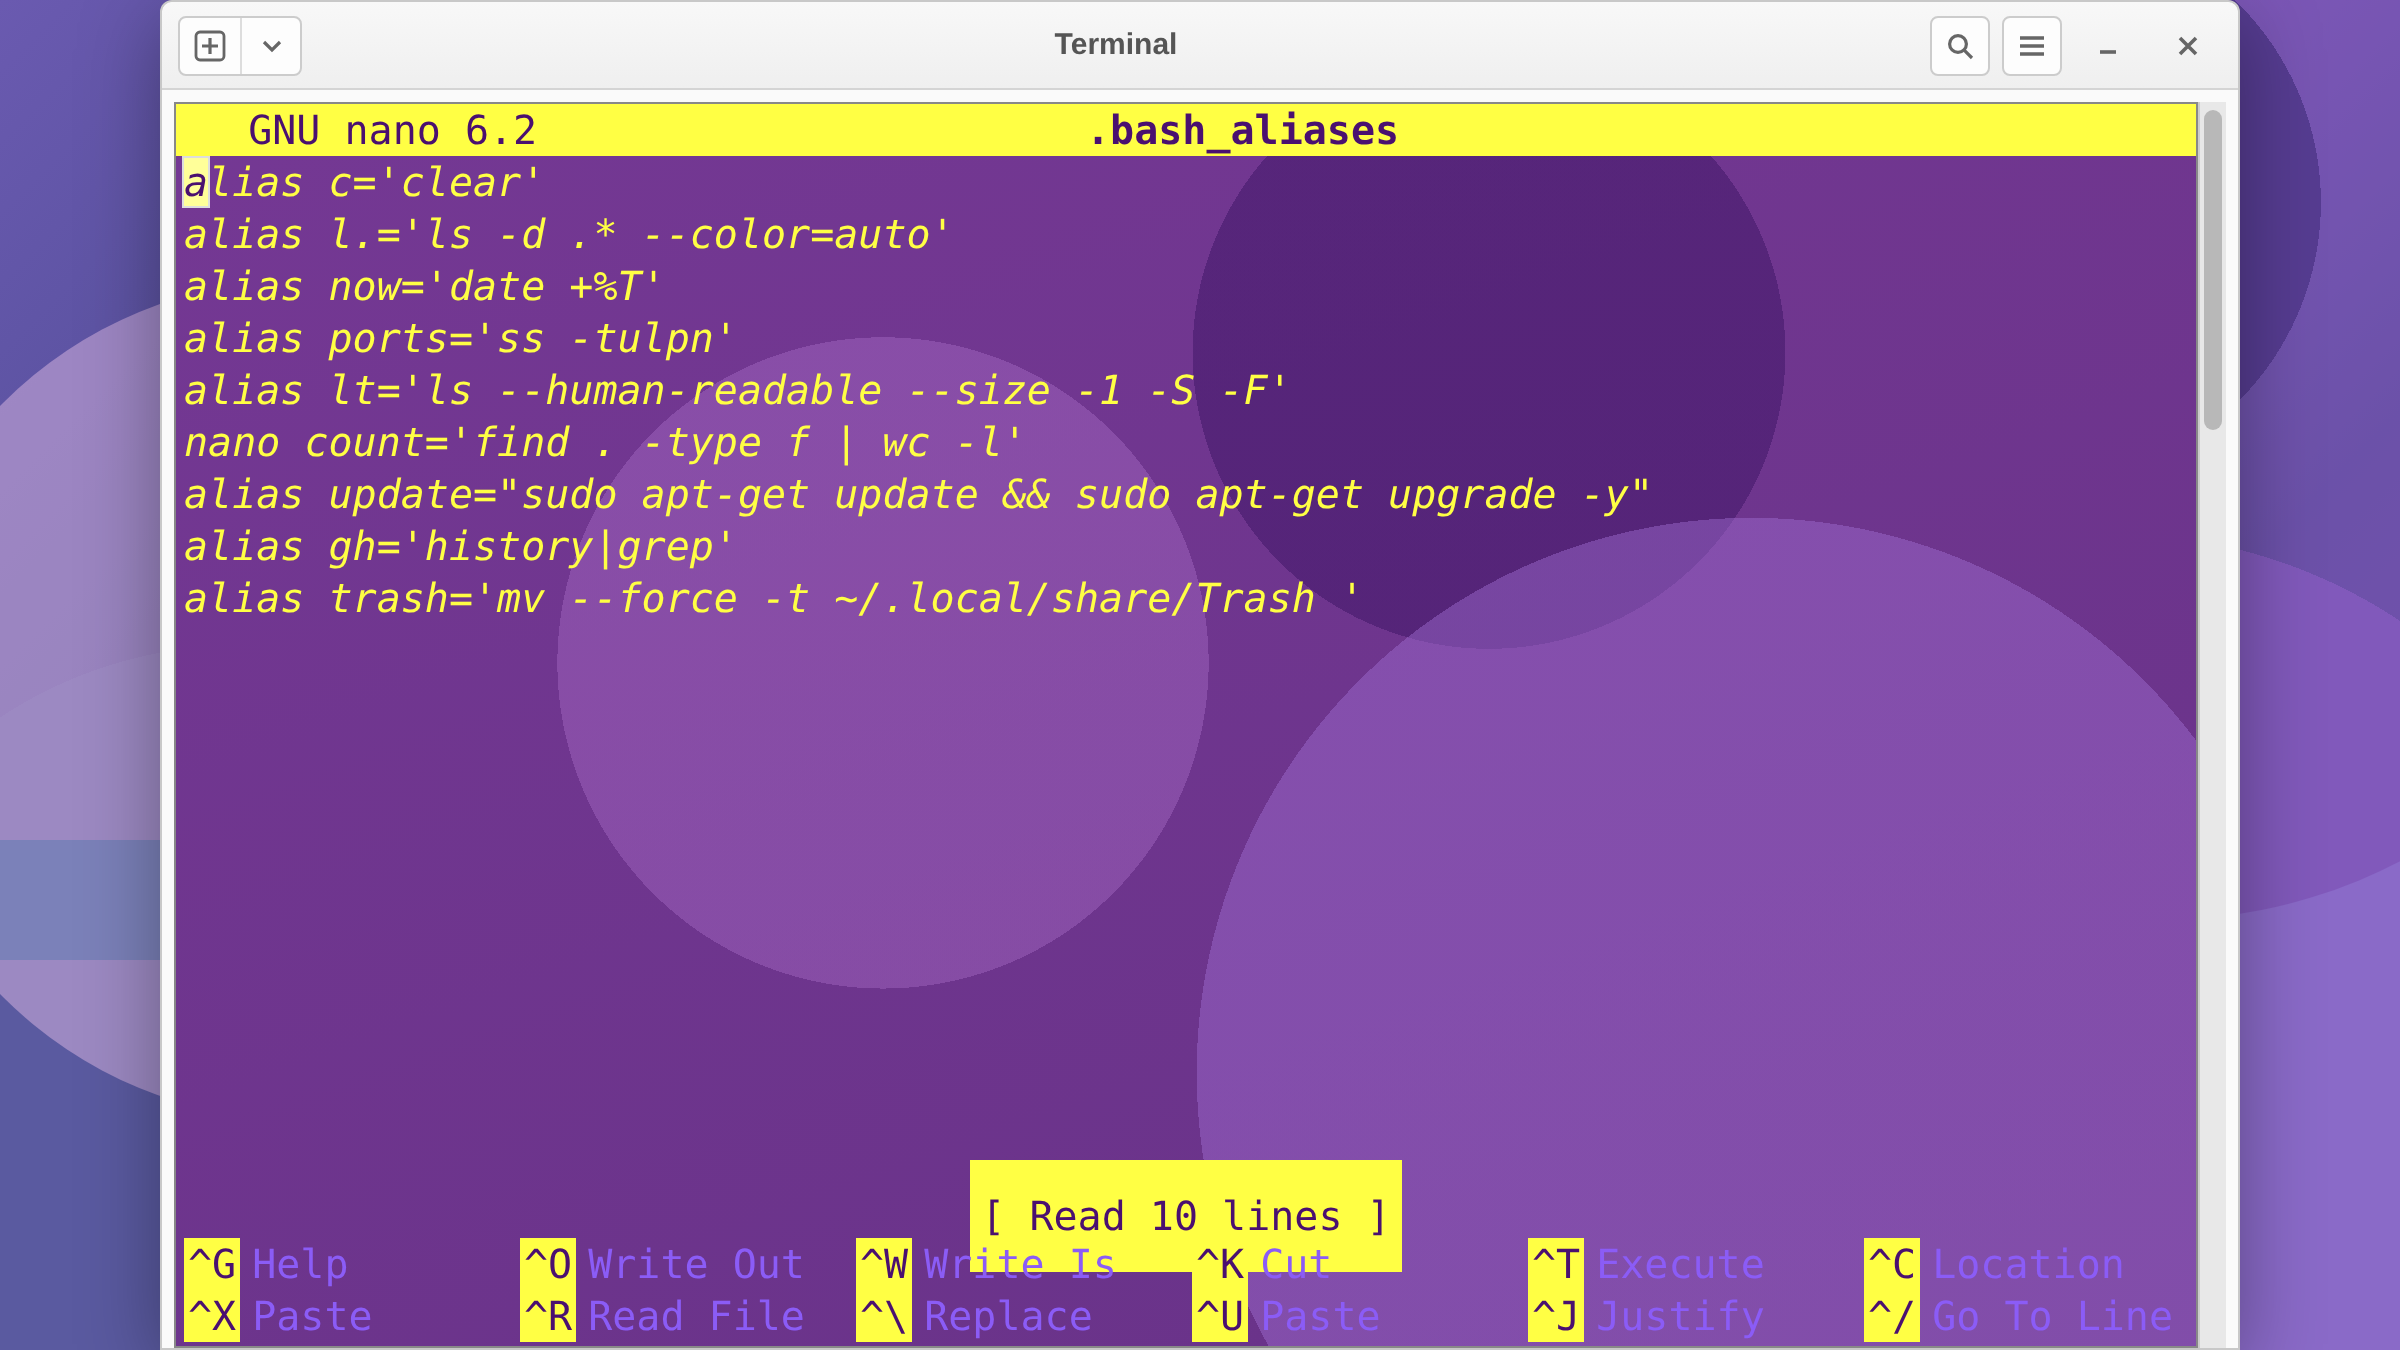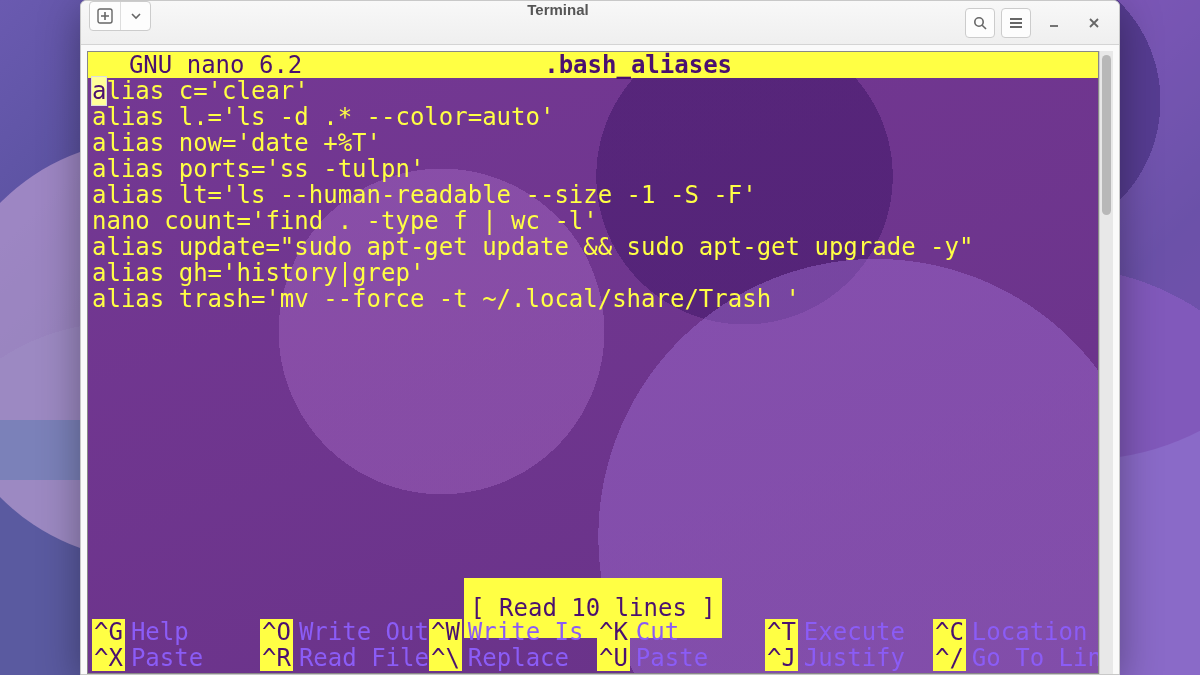--- a/index.html
+++ b/index.html
@@ -27,21 +27,21 @@
     background: #fafafa;
     border: 1px solid #c8c8c8;
     border-radius: 6px 6px 0 0;
     box-shadow: 0 10px 40px rgba(0,0,0,.35);
     display: flex; flex-direction: column;
   }
   .titlebar {
     height: 44px;
     background: linear-gradient(#f8f8f8, #efefef);
     border-bottom: 1px solid #d4d4d4;
-    display: flex; 
+    display: flex; align-items: center;
     padding: 0 8px; gap: 6px;
     border-radius: 6px 6px 0 0;
   }
   .tb-btn {
     height: 30px; min-width: 30px;
     border: 1px solid #ccc; border-radius: 4px;
     background: #fdfdfd;
     display: flex; align-items: center; justify-content: center;
     color: #555; font-size: 14px;
   }
@@ -53,21 +53,21 @@
   .tb-winctl { width:34px; height:30px; display:flex;align-items:center;justify-content:center; color:#666; font-size:16px; }
 
   
   .term-wrap { flex:1; display:flex; }
   .term {
     flex:1;
     background: rgba(90, 20, 120, 0.85);
     border: 1px solid #888;
     margin: 6px 0 0 6px;
     font-family: "DejaVu Sans Mono","Menlo","Consolas",monospace;
-    font-size: 24px;
+    font-size: 20px;
     line-height: 26px;
     color: #ffff44;
     position: relative;
     overflow: hidden;
   }
   
   .term::before{
     content:""; position:absolute; inset:0;
     background:
       radial-gradient(circle at 35% 45%, rgba(180,120,210,.35) 0 22%, transparent 22%),
@@ -88,21 +88,21 @@
 
   .nano-header {
     background: #ffff44; color: #4a1070;
     display:flex; white-space:pre;
     padding: 0 4px;
     font-weight: 500;
   }
   .nano-header .h-left{ padding-left:8px;}
   .nano-header .h-center{ flex:1; text-align:center; margin-left:-120px;font-weight:bold;}
 
-  .editor-lines { padding: 0 0 0 4px; }
+  .editor-lines { padding: 0 0 0 4px; font-style: italic; }
   .editor-lines .line { white-space: pre; }
   .cursor-cell {
     background:#ffff99; color:#4a1070; outline:1px solid #ddd;
   }
 
   .nano-status {
     position:absolute; left:0; right:0; bottom:52px;
     text-align:center;
   }
   .nano-status span{

